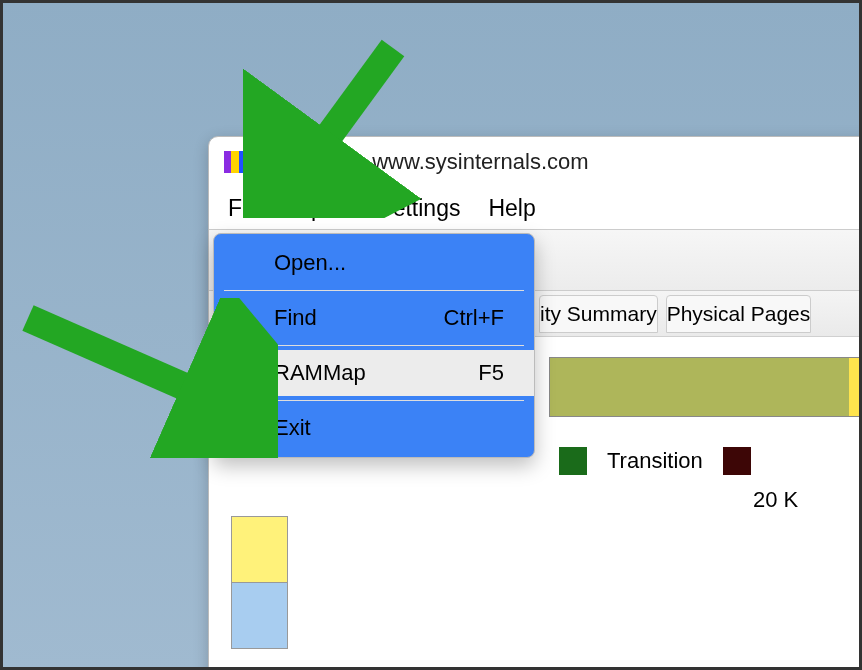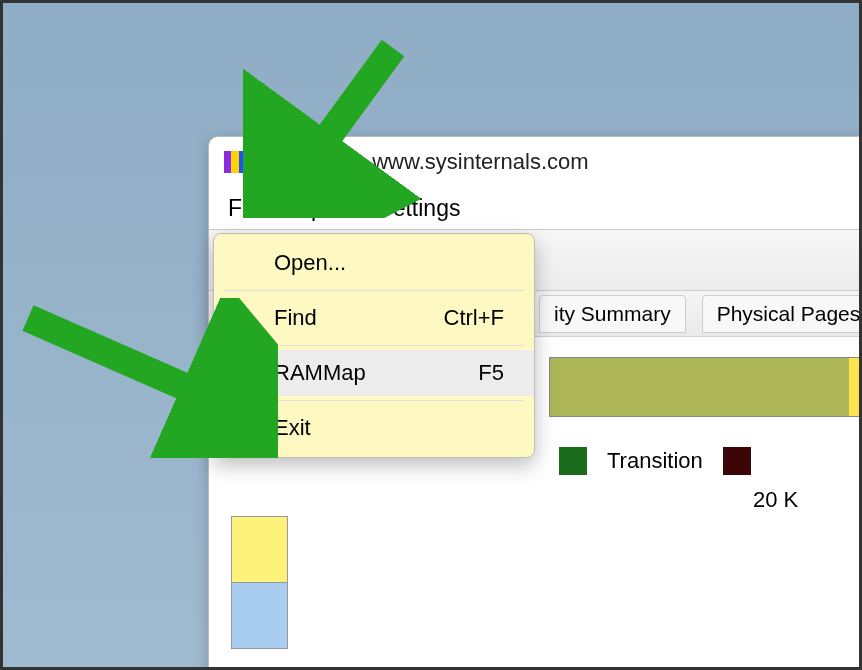--- a/index.html
+++ b/index.html
@@ -64,24 +64,24 @@
   .tabstrip {
     display:flex;
     align-items:center;
     height:45px;
     background: linear-gradient(#f4f4f4,#eaeaea);
     border-bottom:1px solid #d0d0d0;
     padding-left: 330px;
     font-size:21px;
   }
   .tabstrip .tab {
-    padding: 6px 14px;
+    padding: 6px 0;
     border:1px solid #ccc;
     background:#f8f8f8;
-    margin-right:16px;
+    margin-right:8px;
     border-radius:4px 4px 0 0;
     white-space:nowrap;
   }
   .content {
     position:relative;
     background:#fff;
     height: 400px;
   }
   .chartbar {
     position:absolute;
@@ -135,21 +135,21 @@
     border:1px solid #999;
   }
   .chip-y { height:65px; background:#fff27a; }
   .chip-b { height:65px; background:#a8cdf0; border-top:none;}
   
   .dropdown {
     position:absolute;
     left: 210px;
     top: 230px;
     width: 320px;
-    background:#fef9c3;
+    background:#3b82f6;
     border:1px solid #bbb;
     border-radius:8px;
     box-shadow: 0 8px 20px rgba(0,0,0,0.25);
     padding: 6px 0;
     font-size:22px;
   }
   .dropdown .ditem {
     display:flex;
     justify-content:space-between;
     padding: 10px 30px 10px 60px;
@@ -177,20 +177,21 @@
       <span class="ic-p"></span>
         <span class="ic-y"></span>
         <span class="ic-b"></span>
     </span>
     <span>RAMMap - www.sysinternals.com</span>
   </div>
   <div class="menubar">
     <span class="menu-item">File</span>
     <span class="menu-item">Open</span>
     <span class="menu-item">Settings</span>
+    <span class="menu-item">Help</span>
   </div>
   <div class="toolbar-bg"></div>
   <div class="tabstrip">
     <span class="tab">ity Summary</span>
     <span class="tab">Physical Pages</span>
 
   </div>
   <div class="content">
     <div class="chartbar"></div>
     <div class="legend">

